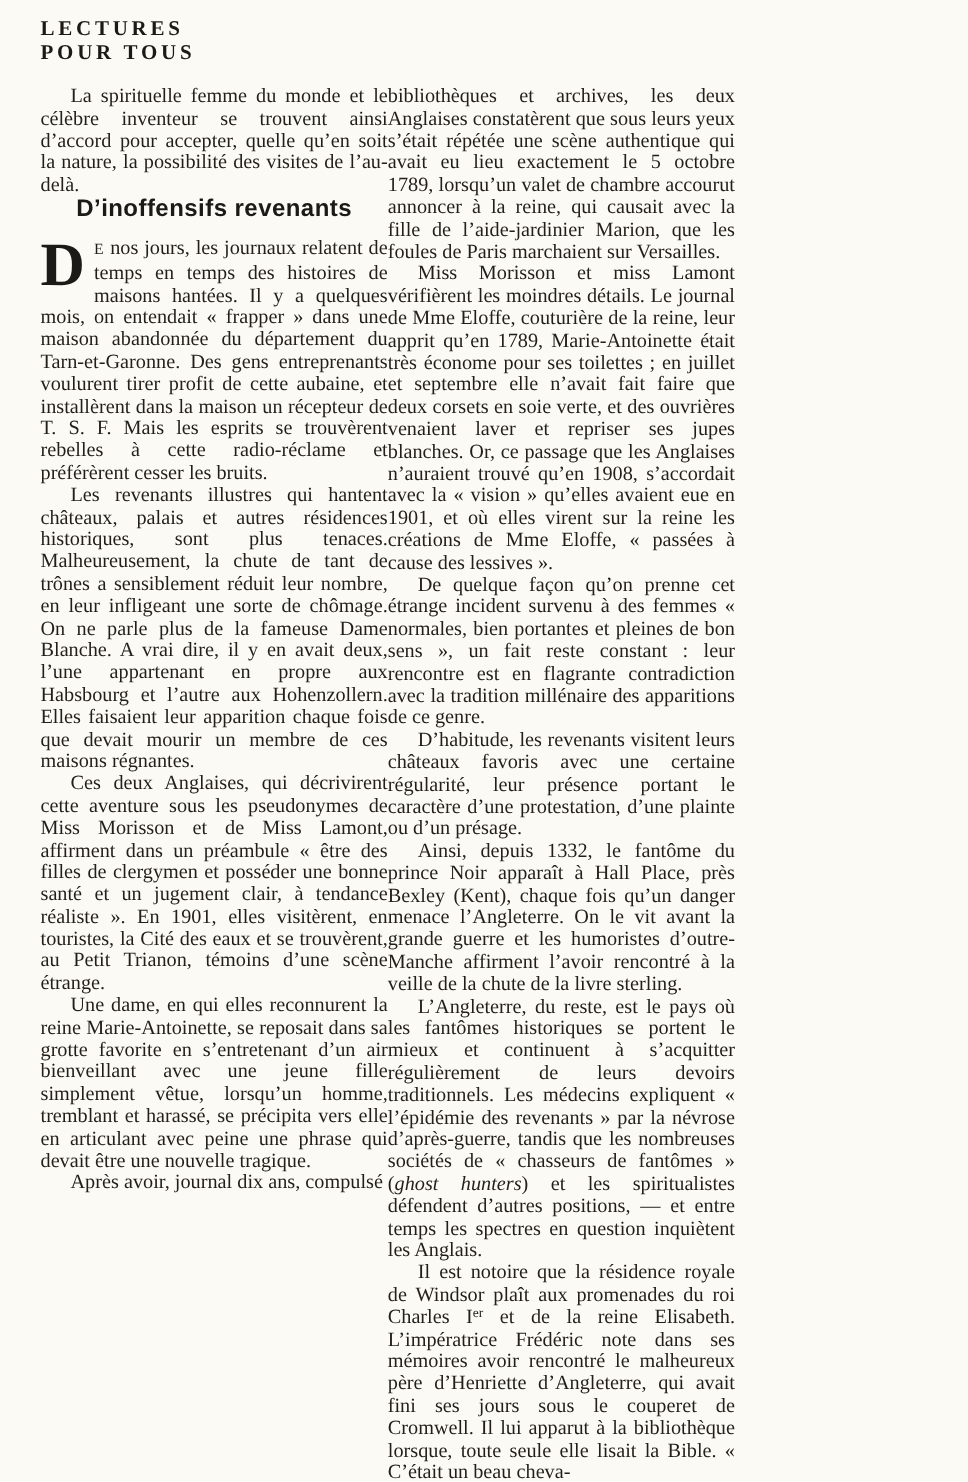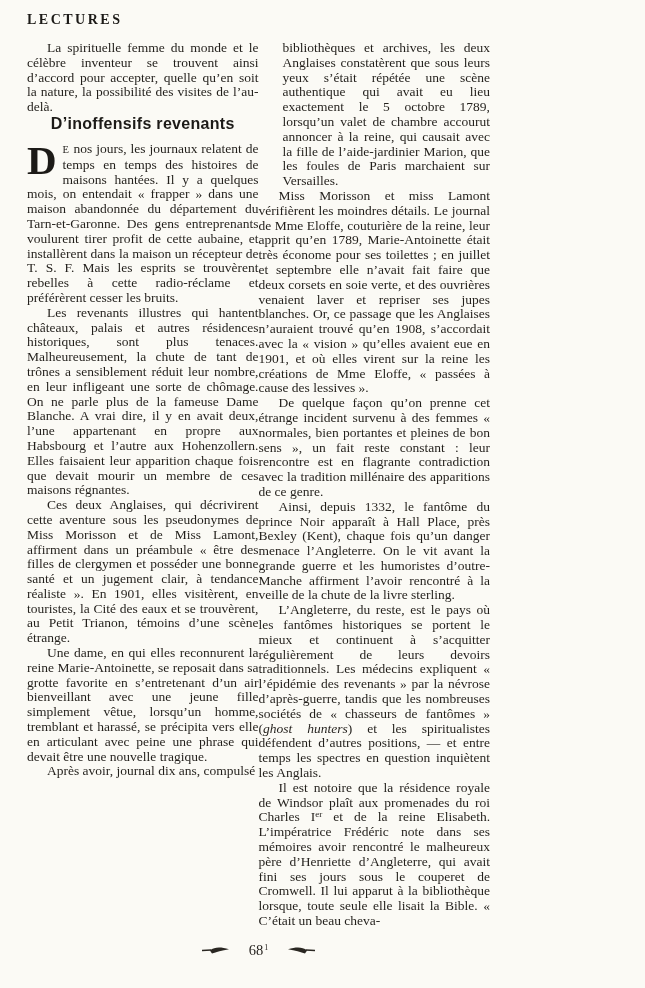--- a/index.html
+++ b/index.html
@@ -33,21 +33,21 @@
   .col {
     width: 292px;
     font-size: 13.5px;
     line-height: 14.8px;
     text-align: justify;
   }
   .col p {
     margin: 0;
     text-indent: 20px;
   }
-  .col p.no-indent { text-indent: 0; margin-left: 24px; }
+  .col p.no-indent { text-indent: 0; }
   .article-heading {
     font-family: "Liberation Sans", sans-serif;
     font-weight: bold;
     font-size: 16px;
     line-height: 18px;
     text-align: center;
     letter-spacing: 0.3px;
     margin: 0 0 9px 0;
     color: #1c1a17;
   }
@@ -88,20 +88,21 @@
     margin-left: 1px;
   }
 </style>
 </head>
 <body>
 
 <div class="page">
 
   <div class="masthead">
     <div>LECTURES</div>
+    <div>POUR TOUS</div>
   </div>
 
   <div class="columns">
 
     <div class="col">
       <p>La spirituelle femme du monde et le célèbre inventeur se trouvent ainsi d’accord pour accepter, quelle qu’en soit la nature, la possibilité des visites de l’au-delà.</p>
 
       <h2 class="article-heading">D’inoffensifs revenants</h2>
 
       <p class="dropcap-para"><span class="drop-cap">D</span><span class="small-cap">E</span> <span>nos jours, les journaux relatent de temps en temps des histoires de maisons hantées. Il y a quelques mois, on entendait « frapper » dans une maison abandonnée du département du Tarn-et-Garonne. Des gens entreprenants voulurent tirer profit de cette aubaine, et installèrent dans la maison un récepteur de T. S. F. Mais les esprits se trouvèrent rebelles à cette radio-réclame et préférèrent cesser les bruits.</span></p>
@@ -109,20 +110,21 @@
       <p>Les revenants illustres qui hantent châteaux, palais et autres résidences historiques, sont plus tenaces. Malheureusement, la chute de tant de trônes a sensiblement réduit leur nombre, en leur infligeant une sorte de chômage. On ne parle plus de la fameuse Dame Blanche. A vrai dire, il y en avait deux, l’une appartenant en propre aux Habsbourg et l’autre aux Hohenzollern. Elles faisaient leur apparition chaque fois que devait mourir un membre de ces maisons régnantes.</p>
       <p>Ces deux Anglaises, qui décrivirent cette aventure sous les pseudonymes de Miss Morisson et de Miss Lamont, affirment dans un préambule « être des filles de clergymen et posséder une bonne santé et un jugement clair, à tendance réaliste ». En 1901, elles visitèrent, en touristes, la Cité des eaux et se trouvèrent, au Petit Trianon, témoins d’une scène étrange.</p>
       <p>Une dame, en qui elles reconnurent la reine Marie-Antoinette, se reposait dans sa grotte favorite en s’entretenant d’un air bienveillant avec une jeune fille simplement vêtue, lorsqu’un homme, tremblant et harassé, se précipita vers elle en articulant avec peine une phrase qui devait être une nouvelle tragique.</p>
       <p>Après avoir, journal dix ans, compulsé</p>
     </div>
 
     <div class="col">
       <p class="no-indent">bibliothèques et archives, les deux Anglaises constatèrent que sous leurs yeux s’était répétée une scène authentique qui avait eu lieu exactement le 5 octobre 1789, lorsqu’un valet de chambre accourut annoncer à la reine, qui causait avec la fille de l’aide-jardinier Marion, que les foules de Paris marchaient sur Versailles.</p>
       <p>Miss Morisson et miss Lamont vérifièrent les moindres détails. Le journal de Mme Eloffe, couturière de la reine, leur apprit qu’en 1789, Marie-Antoinette était très économe pour ses toilettes ; en juillet et septembre elle n’avait fait faire que deux corsets en soie verte, et des ouvrières venaient laver et repriser ses jupes blanches. Or, ce passage que les Anglaises n’auraient trouvé qu’en 1908, s’accordait avec la « vision » qu’elles avaient eue en 1901, et où elles virent sur la reine les créations de Mme Eloffe, « passées à cause des lessives ».</p>
       <p>De quelque façon qu’on prenne cet étrange incident survenu à des femmes « normales, bien portantes et pleines de bon sens », un fait reste constant : leur rencontre est en flagrante contradiction avec la tradition millénaire des apparitions de ce genre.</p>
+      <p>D’habitude, les revenants visitent leurs châteaux favoris avec une certaine régularité, leur présence portant le caractère d’une protestation, d’une plainte ou d’un présage.</p>
       <p>Ainsi, depuis 1332, le fantôme du prince Noir apparaît à Hall Place, près Bexley (Kent), chaque fois qu’un danger menace l’Angleterre. On le vit avant la grande guerre et les humoristes d’outre-Manche affirment l’avoir rencontré à la veille de la chute de la livre sterling.</p>
       <p><span>L’Angleterre, du reste, est le pays où les fantômes historiques se portent le mieux et continuent à s’acquitter régulièrement de leurs devoirs traditionnels. Les médecins expliquent « l’épidémie des revenants » par la névrose d’après-guerre, tandis que les nombreuses sociétés de « chasseurs de fantômes » (</span><span class="italic">ghost hunters</span><span>) et les spiritualistes défendent d’autres positions, — et entre temps les spectres en question inquiètent les Anglais.</span></p>
       <p><span>Il est notoire que la résidence royale de Windsor plaît aux promenades du roi Charles I</span><sup class="ord">er</sup><span> et de la reine Elisabeth. L’impératrice Frédéric note dans ses mémoires avoir rencontré le malheureux père d’Henriette d’Angleterre, qui avait fini ses jours sous le couperet de Cromwell. Il lui apparut à la bibliothèque lorsque, toute seule elle lisait la Bible. « C’était un beau cheva-</span></p>
     </div>
 
   </div>
 
   <div class="footer">
     <svg class="fleuron" width="28" height="10" viewBox="0 0 28 10">
       <path d="M0,5.5 L9,5" stroke="#2a2722" stroke-width="1.4" fill="none"></path>

